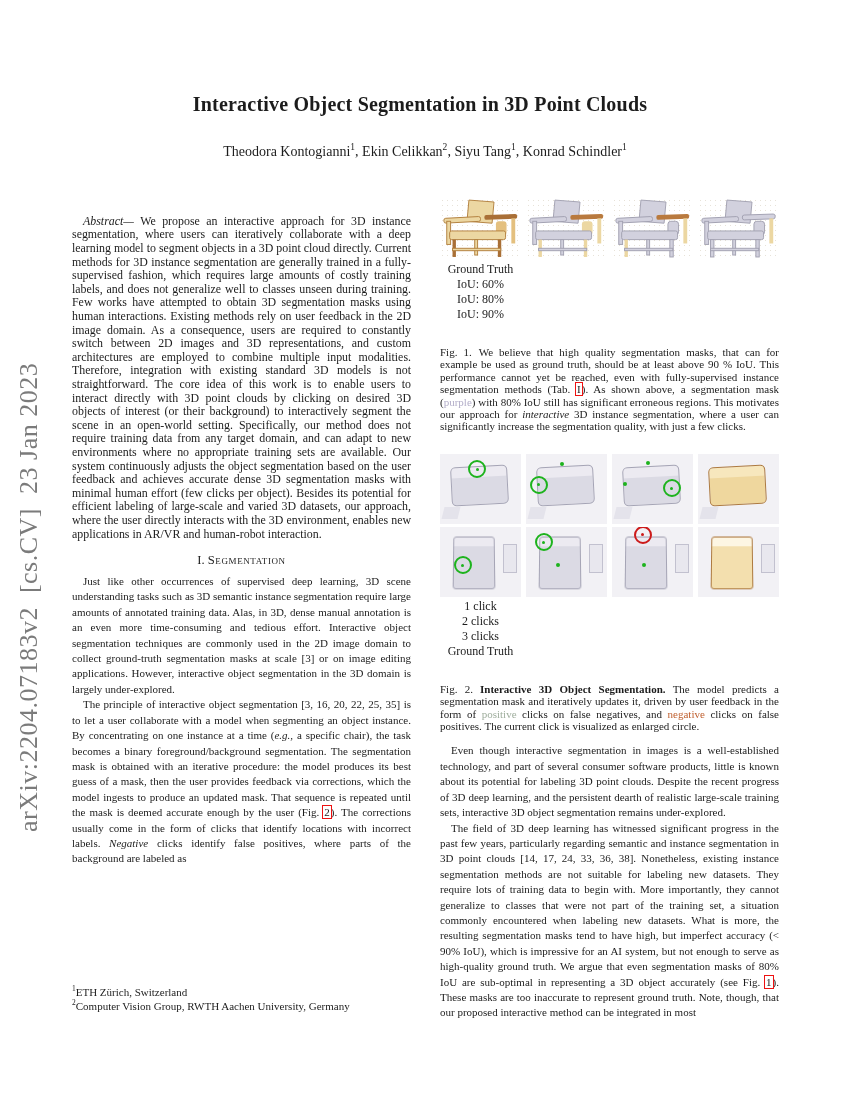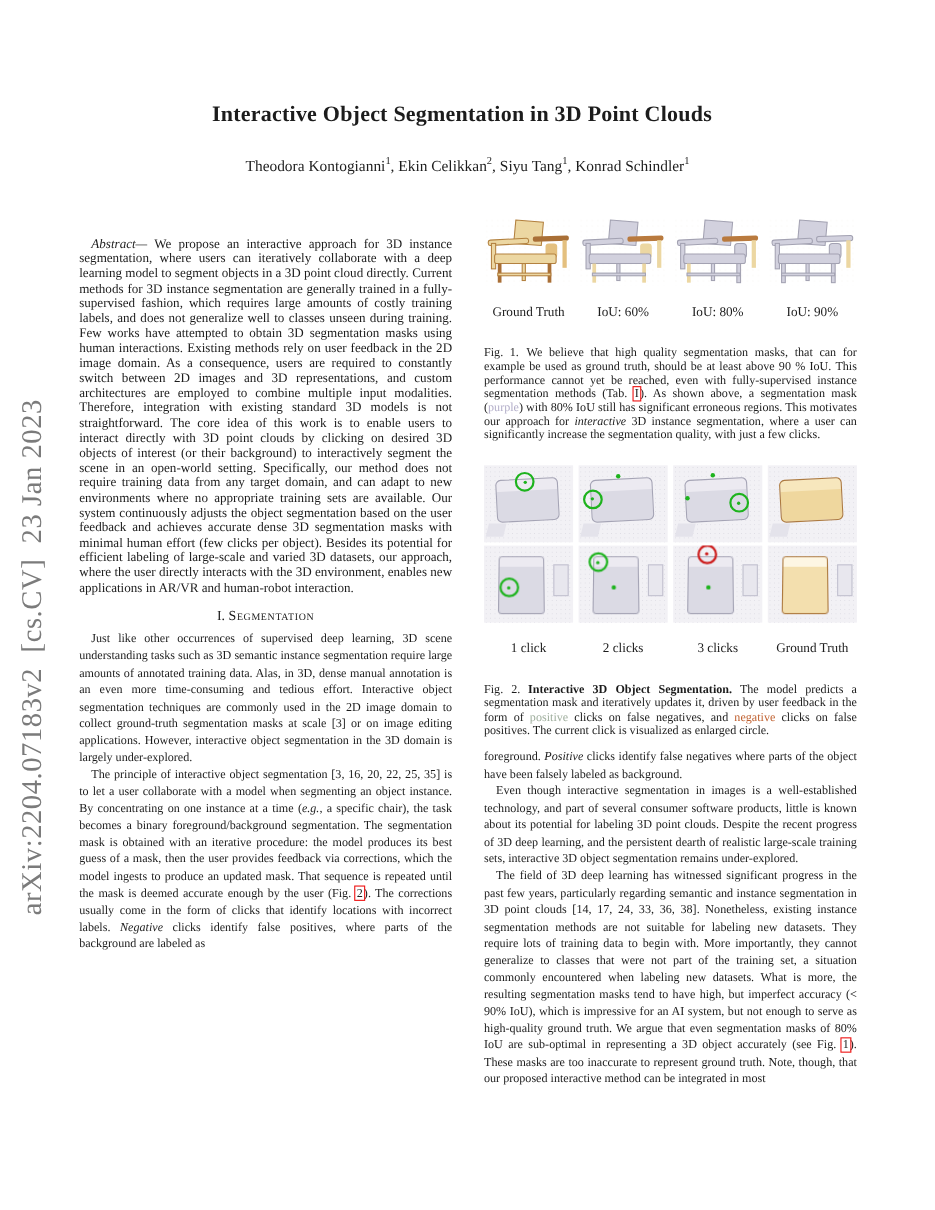--- a/index.html
+++ b/index.html
@@ -42,21 +42,21 @@
   .w-purple{color:var(--purple-word);}
   
   .footnotes{position:absolute;left:72px;top:986px;width:339px;
     font-size:11px;line-height:13.5px;}
   
   .figure{margin-bottom:10px;}
   .fig-row{display:flex;gap:4px;justify-content:space-between;}
   .fig1-panel{width:81px;height:62px;position:relative;
     background-image:radial-gradient(#e7e2d8 0.5px,transparent 0.6px);
     background-size:5px 5px;}
-  .fig-labels{display:flex;justify-content:space-between;margin-top:16px;}
+  .fig-labels{display:flex;justify-content:space-between;margin-top:2px;flex-direction:column;}
   .fig-labels span{width:81px;text-align:center;font-size:12px;}
   .caption{font-size:11px;line-height:12.4px;text-align:justify;margin-top:24px;font-family:Liberation Serif, serif;}
   .caption .tag{padding-right:7px;}
   .caption .b{font-weight:bold;}
   
   svg.chair{width:81px;height:62px;display:block;}
   svg.chair .part-body{stroke-width:1;}
   svg.chair-gt .part-body{fill:#ecd7a2;stroke:#b3813f;}
   svg.chair-gt .part-accent{fill:#a96f36;}
   svg.chair-gt .part-hint{fill:#e4c07f;}
@@ -116,20 +116,24 @@
 
     <div class="sec-heading">
       <span>I.</span> <span class="sc">Segmentation</span>
     </div>
 
     <p class="para">Just like other occurrences of supervised deep learning, 3D scene understanding tasks such as 3D semantic instance segmentation require large amounts of annotated training data. Alas, in 3D, dense manual annotation is an even more time-consuming and tedious effort. Interactive object segmentation techniques are commonly used in the 2D image domain to collect ground-truth segmentation masks at scale [3] or on image editing applications. However, interactive object segmentation in the 3D domain is largely under-explored.</p>
 
     <p class="para"><span>The principle of interactive object segmentation [3, 16, 20, 22, 25, 35] is to let a user collaborate with a model when segmenting an object instance. By concentrating on one instance at a time (</span><span class="it">e.g.</span><span>, a specific chair), the task becomes a binary foreground/background segmentation. The segmentation mask is obtained with an iterative procedure: the model produces its best guess of a mask, then the user provides feedback via corrections, which the model ingests to produce an updated mask. That sequence is repeated until the mask is deemed accurate enough by the user (Fig. </span><span class="refbox">2</span><span>). The corrections usually come in the form of clicks that identify locations with incorrect labels. </span><span class="it">Negative</span><span> clicks identify false positives, where parts of the background are labeled as</span></p>
   </div>
 
+  <div class="footnotes">
+    <div><sup>1</sup><span>ETH Zürich, Switzerland</span></div>
+    <div><sup>2</sup><span>Computer Vision Group, RWTH Aachen University, Germany</span></div>
+  </div>
 
   <div class="col" id="col-right">
 
     <div class="figure">
       <div class="fig-row">
         <div class="fig1-panel">
           <svg class="chair chair-gt" viewBox="0 0 84 64">
             <path class="part-body" d="M30 2 L56 4 L54 26 L28 24 Z"></path>
             <rect class="part-body" x="4" y="20" width="38" height="5" rx="2" transform="rotate(-3 23 22)"></rect>
             <rect class="part-accent" x="46" y="17" width="34" height="5" rx="2" transform="rotate(-2 63 19)"></rect>
@@ -230,20 +234,19 @@
         </div>
       <div class="fig-labels">
         <span>1 click</span>
         <span>2 clicks</span>
         <span>3 clicks</span>
         <span>Ground Truth</span>
       </div>
       <p class="caption"><span class="tag">Fig. 2.</span><span class="b">Interactive 3D Object Segmentation.</span><span> The model predicts a segmentation mask and iteratively updates it, driven by user feedback in the form of </span><span class="w-positive">positive</span><span> clicks on false negatives, and </span><span class="w-negative">negative</span><span> clicks on false positives. The current click is visualized as enlarged circle.</span></p>
     </div>
 
-    <p class="para noindent"><span>foreground. </span><span class="it">Positive</span><span> clicks identify false negatives where parts of the object have been falsely labeled as background.</span></p>
 
     <p class="para">Even though interactive segmentation in images is a well-established technology, and part of several consumer software products, little is known about its potential for labeling 3D point clouds. Despite the recent progress of 3D deep learning, and the persistent dearth of realistic large-scale training sets, interactive 3D object segmentation remains under-explored.</p>
 
     <p class="para"><span>The field of 3D deep learning has witnessed significant progress in the past few years, particularly regarding semantic and instance segmentation in 3D point clouds [14, 17, 24, 33, 36, 38]. Nonetheless, existing instance segmentation methods are not suitable for labeling new datasets. They require lots of training data to begin with. More importantly, they cannot generalize to classes that were not part of the training set, a situation commonly encountered when labeling new datasets. What is more, the resulting segmentation masks tend to have high, but imperfect accuracy (&lt; 90% IoU), which is impressive for an AI system, but not enough to serve as high-quality ground truth. We argue that even segmentation masks of 80% IoU are sub-optimal in representing a 3D object accurately (see Fig. </span><span class="refbox">1</span><span>). These masks are too inaccurate to represent ground truth. Note, though, that our proposed interactive method can be integrated in most</span></p>
   </div>
 
 </div>
 
 </body></html>

